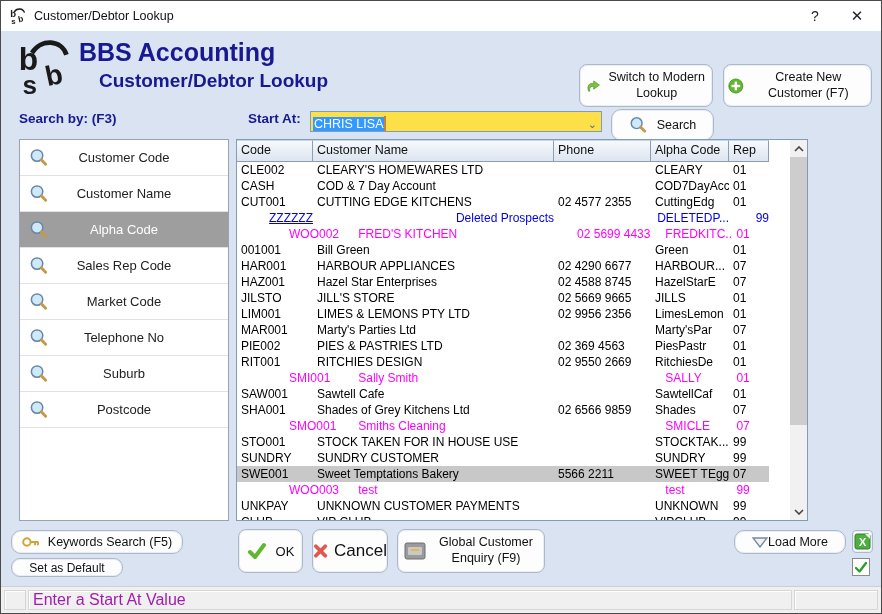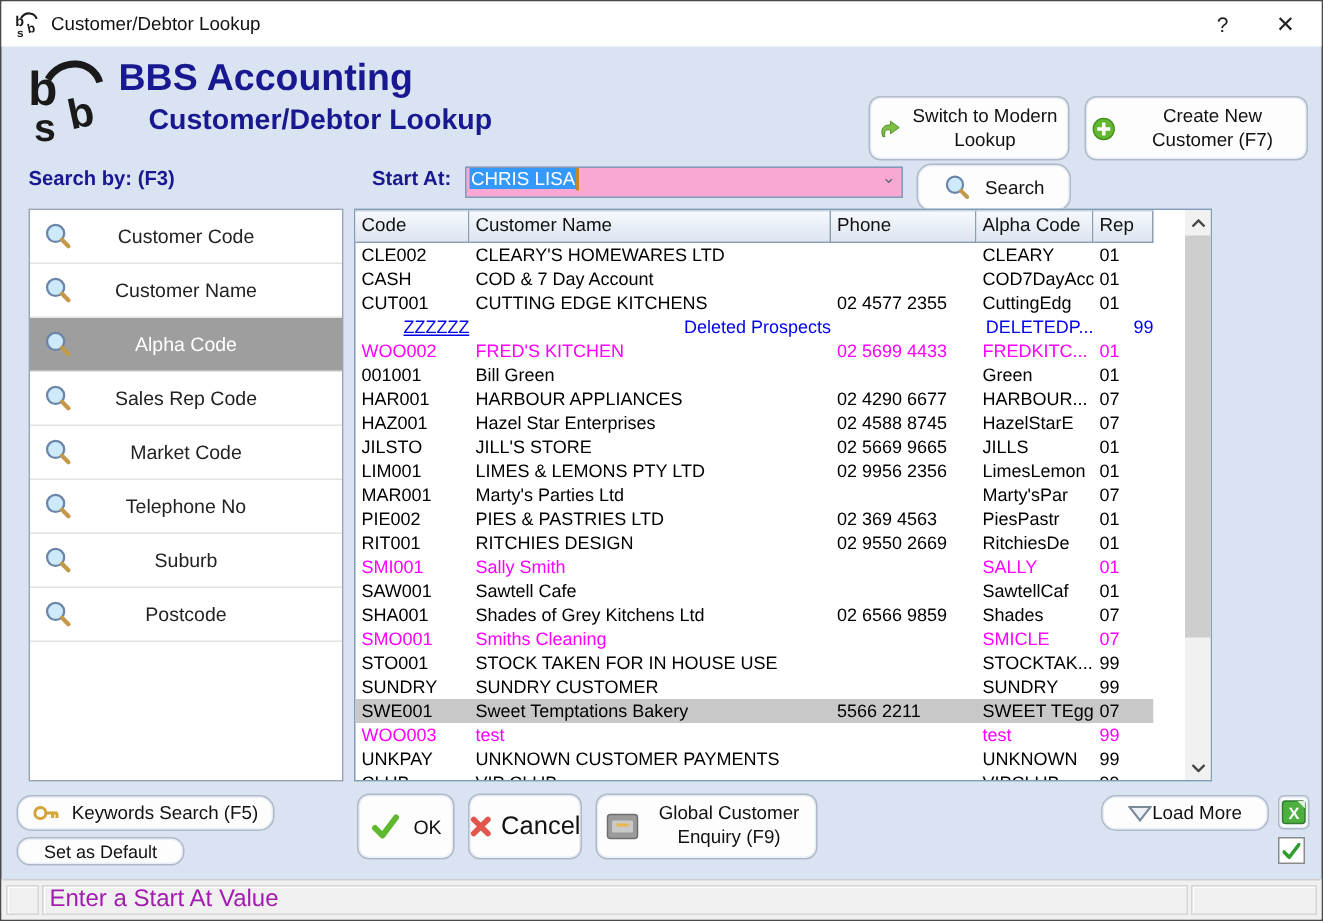--- a/index.html
+++ b/index.html
@@ -22,22 +22,22 @@
   
   .rbtn{position:absolute;background:#fdfdfe;border:1px solid #aeb8c6;border-radius:8px;
     box-sizing:border-box;display:flex;align-items:center;justify-content:center;
     font-size:12.5px;color:#111;cursor:pointer;box-shadow:0 0 0 1px #e8eef6 inset;}
   #btn-switch{left:578px;top:63px;width:134px;height:43px;padding:0 6px;gap:6px;}
   #btn-create{left:722px;top:63px;width:149px;height:43px;padding:0 4px;gap:6px;}
   .two-line{text-align:center;line-height:1.25;}
   
   #search-by-label{position:absolute;left:18px;top:110px;font-size:13.5px;font-weight:bold;color:#181890;}
   #start-at-label{position:absolute;left:247px;top:110px;font-size:13.5px;font-weight:bold;color:#181890;}
-  #combo{position:absolute;left:309px;top:110px;width:292px;height:21px;background:#f9a8d4;
-    border:1px solid #7f9db9;box-sizing:border-box;display:flex;align-items:flex-start;}
+  #combo{position:absolute;left:309px;top:110px;width:292px;height:21px;background:#fde047;
+    border:1px solid #7f9db9;box-sizing:border-box;display:flex;align-items:flex-end;}
   #combo-value{margin-left:2px;font-size:12.5px;background:#3399ff;color:#fff;padding:0 1px;}
   #combo-caret{width:2px;height:15px;background:#c8842c;}
   #combo-arrow{margin-left:auto;margin-right:4px;color:#5a6b7d;font-size:11px;}
   #btn-search{left:610px;top:108px;width:103px;height:32px;gap:10px;border-radius:10px;}
   
   #sidebar{position:absolute;left:18px;top:138px;width:210px;height:382px;background:#fff;
     border:1px solid #9aa3b2;box-sizing:border-box;overflow:hidden;}
   .sb-item{height:35px;border-bottom:1px solid #e2e2e2;display:flex;align-items:center;
     position:relative;cursor:pointer;font-size:13px;color:#222;}
   .sb-item .mag{position:absolute;left:9px;top:8px;width:19px;height:19px;}
@@ -48,21 +48,21 @@
     border:1px solid #7f9db9;box-sizing:border-box;}
   #table-head{position:absolute;left:0;top:0;height:22px;display:flex;}
   .hcell{box-sizing:border-box;background:linear-gradient(#f6f9fc,#dde5f1);
     border-right:1px solid #8e9db1;border-bottom:1px solid #8e9db1;border-top:1px solid #c9d4e2;
     font-size:12.5px;color:#111;padding:2px 0 0 4px;}
   #table-rows{position:absolute;left:0;top:22px;width:532px;height:358px;overflow:hidden;}
   .trow{display:flex;height:16px;line-height:16px;font-size:12px;color:#000;cursor:default;}
   .cell{box-sizing:border-box;padding-left:4px;white-space:nowrap;overflow:hidden;}
   .w-code{width:76px;} .w-name{width:241px;} .w-phone{width:97px;} .w-alpha{width:78px;} .w-rep{width:40px;}
   .trow.c-blue{color:#0000ee;text-align:right;} .trow.c-blue .cell.code{text-decoration:underline;}
-  .trow.c-magenta{color:#ff00ff;}
+  .trow.c-magenta{color:#ff00ff;margin-left:48px;}
   .trow.rsel{background:#c8c8c8;}
   
   #vscroll{position:absolute;right:0;top:0;width:17px;height:380px;background:#f1f1f1;}
   .sc-arrow{position:absolute;left:0;width:17px;height:17px;display:flex;align-items:center;justify-content:center;}
   #sc-up{top:0;} #sc-down{bottom:0;}
   #sc-thumb{position:absolute;left:0;top:17px;width:17px;height:268px;background:#cdcdcd;}
   
   #btn-keywords{left:10px;top:529px;width:172px;height:24px;gap:8px;border-radius:10px;}
   #btn-setdefault{left:10px;top:557px;width:112px;height:19px;border-radius:9px;font-size:12px;}
   #btn-ok{left:237px;top:528px;width:65px;height:44px;gap:9px;font-size:13px;}

